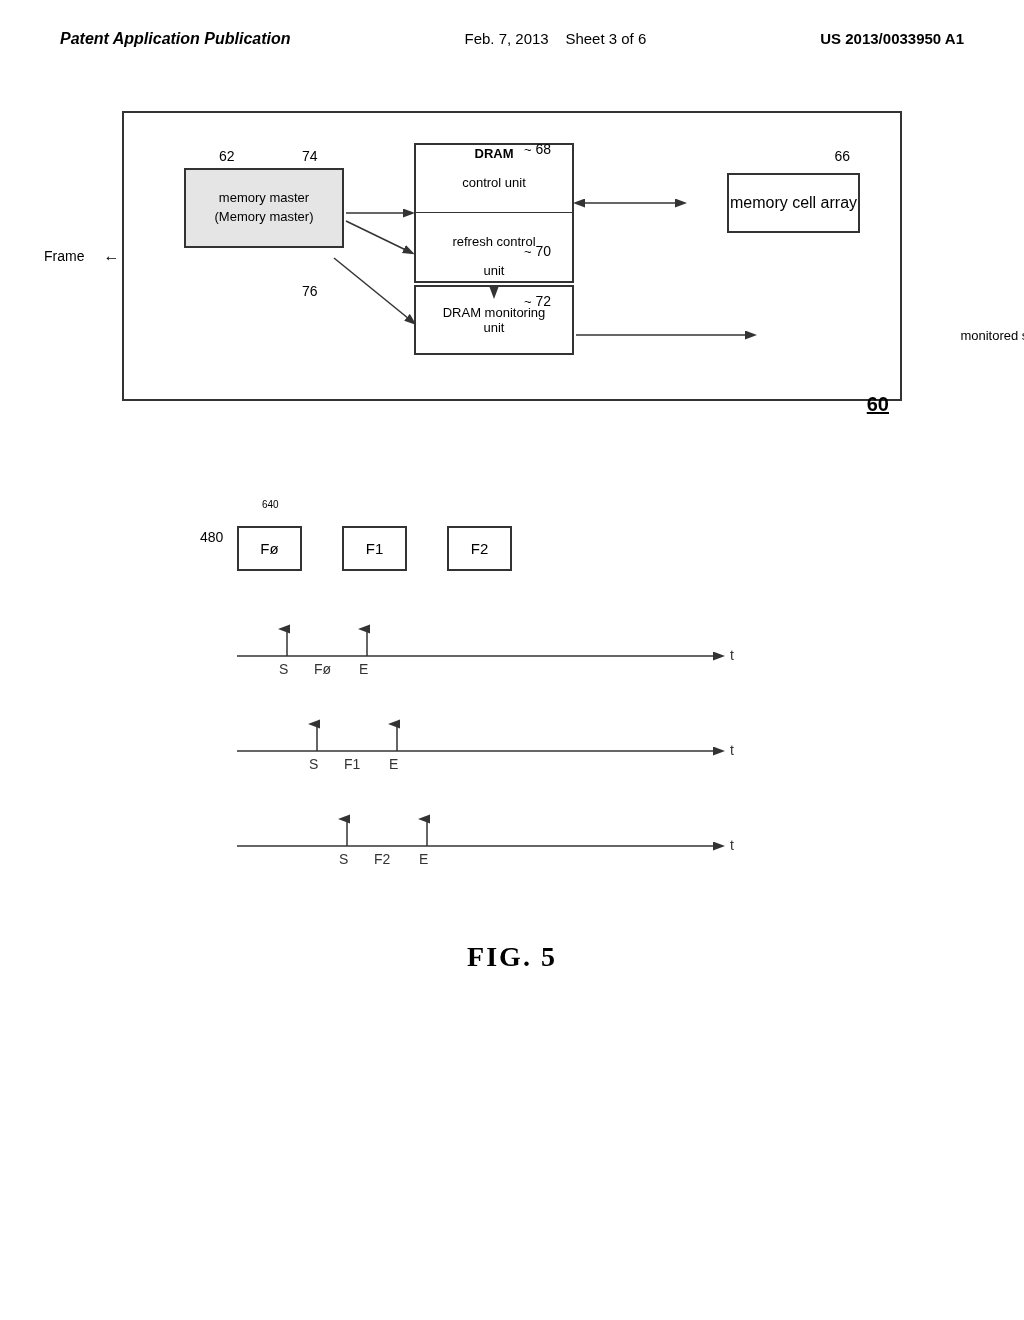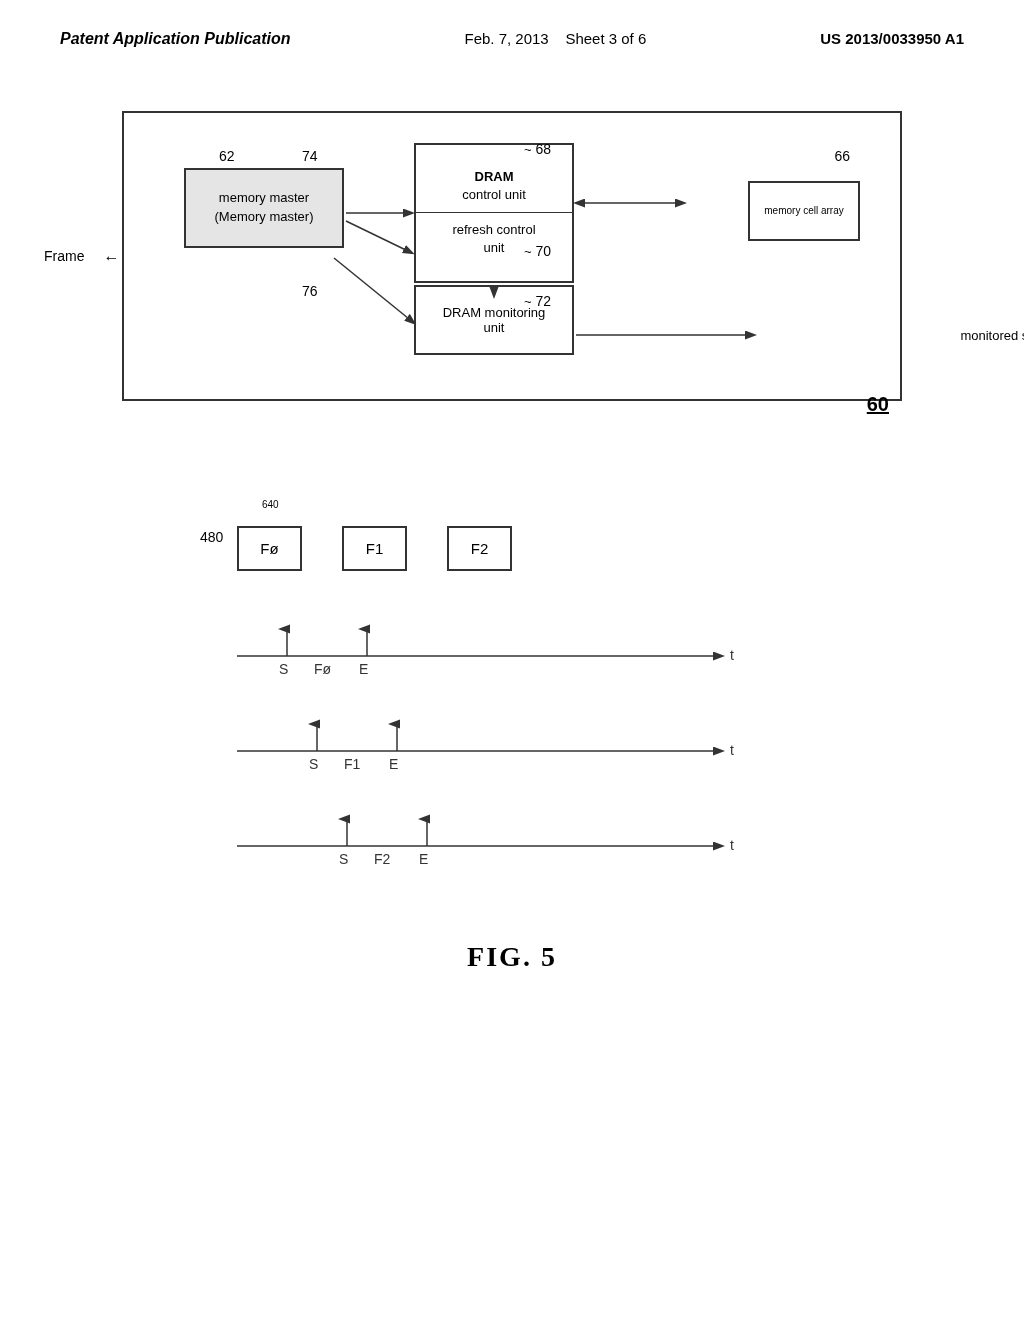--- a/index.html
+++ b/index.html
@@ -95,40 +95,40 @@
     .dram-control-box {
       position: absolute;
       left: 290px;
       top: 30px;
       width: 160px;
       height: 140px;
       border: 2px solid #333;
       display: flex;
       flex-direction: column;
       align-items: center;
-      justify-content: center;
+      justify-content: space-between;
       text-align: center;
       font-size: 13px;
       line-height: 1.4;
       background: #fff;
     }
 
     
     .memory-cell-box {
       position: absolute;
       right: 40px;
-      top: 68px;
-      width: 112px;
+      top: 60px;
+      width: 133px;
       height: 60px;
       border: 2px solid #333;
       display: flex;
       align-items: center;
       justify-content: center;
       text-align: center;
-      font-size: 10px;
+      font-size: 16px;
       background: #fff;
     }
 
     
     .dram-monitor-box {
       position: absolute;
       left: 290px;
       top: 172px;
       width: 160px;
       height: 70px;

